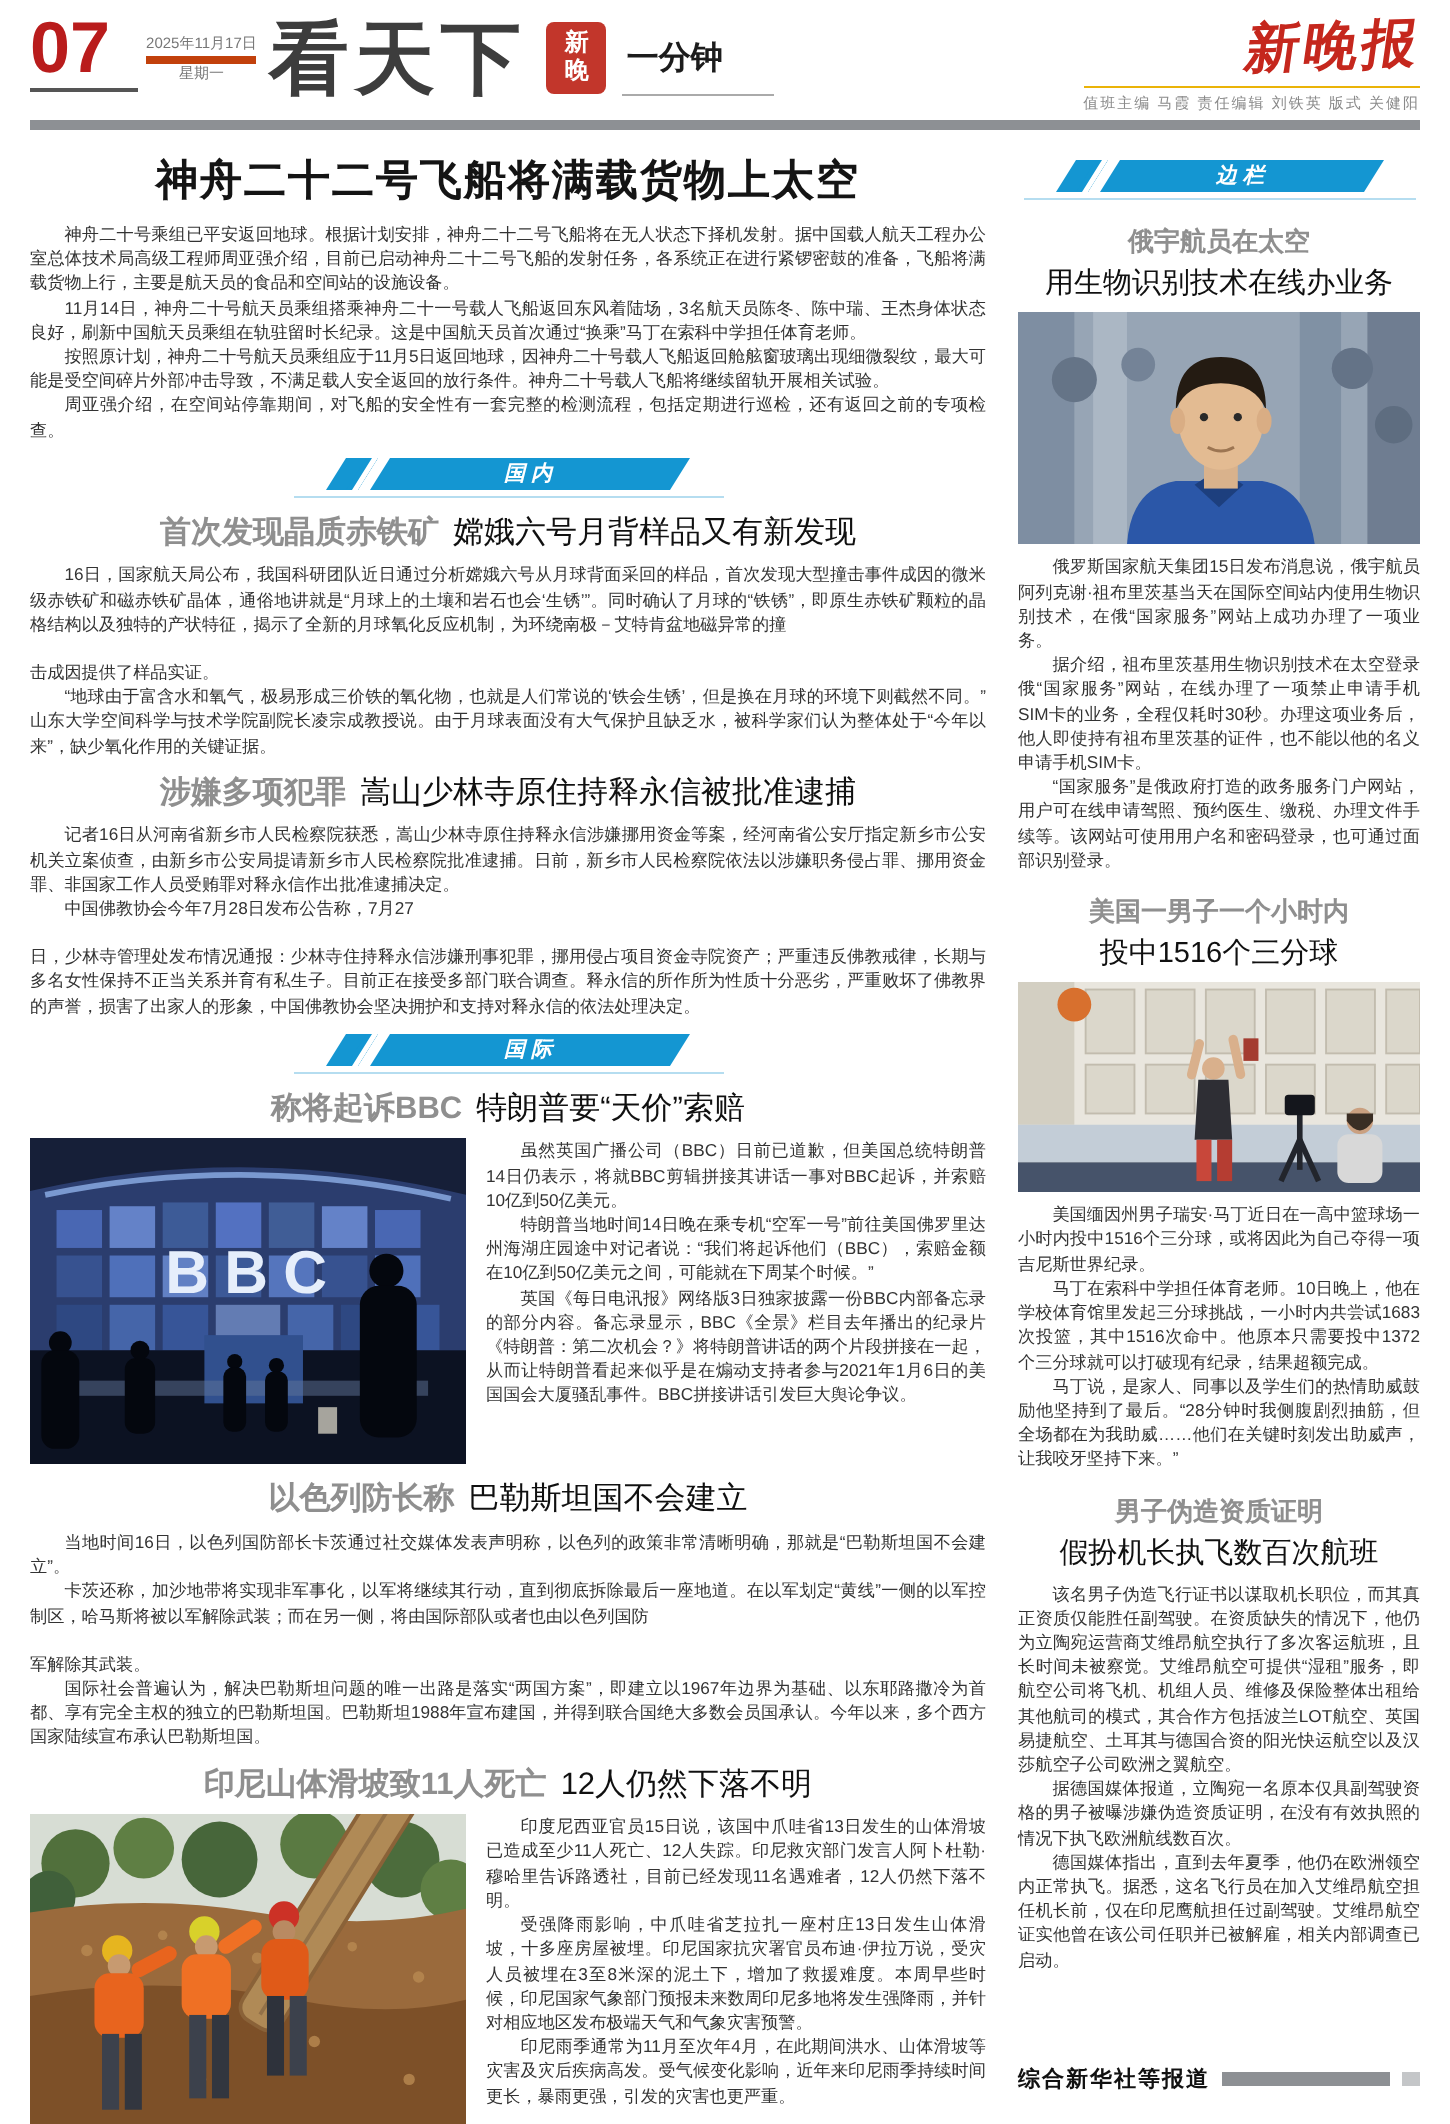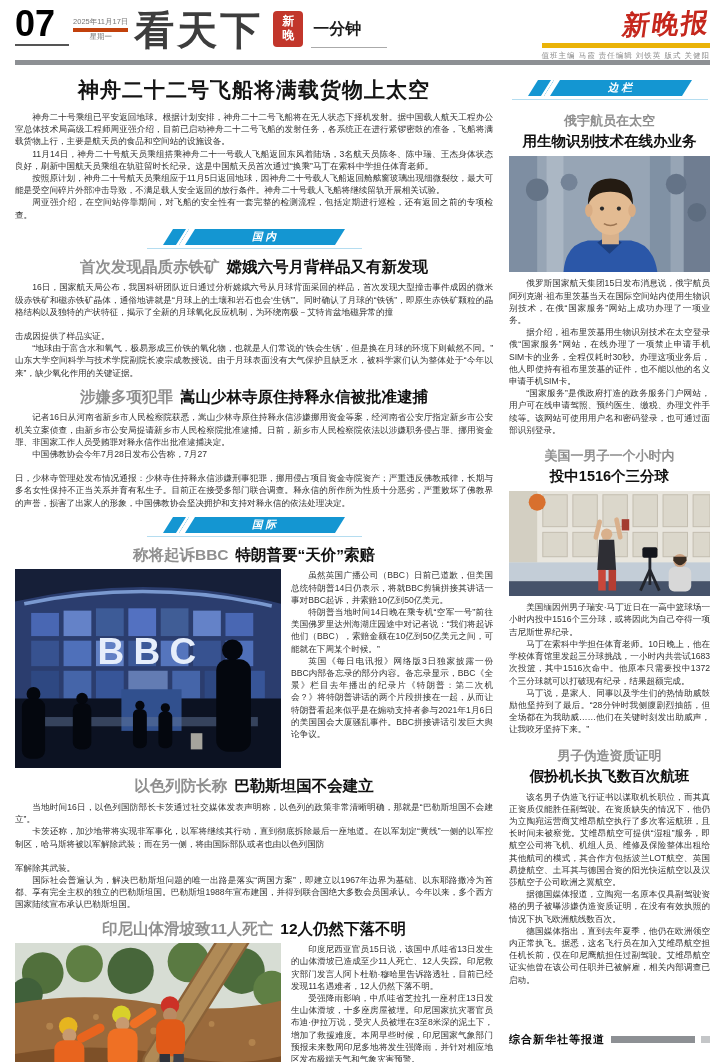--- a/index.html
+++ b/index.html
@@ -2,67 +2,67 @@
 <html lang="zh"><head>
 <meta charset="utf-8">
 <style>
   html,body{margin:0;padding:0;background:#e9e9e9;}
   .page{width:725px;height:1062px;margin:0 auto;background:#ffffff;overflow:hidden;
         font-family:"Liberation Sans","DejaVu Sans",sans-serif;color:#2b2b2b;position:relative;}
   .inner{padding:7px 15px 8px 15px;}
 
   
   .hdr{display:flex;align-items:flex-start;height:50px;}
-  .pageno{font-size:36px;font-weight:900;color:#000000;line-height:0.95;border-bottom:2px solid #555;padding:0 14px 3px 0;}
+  .pageno{font-size:36px;font-weight:900;color:#b91c1c;line-height:0.95;border-bottom:2px solid #555;padding:0 14px 3px 0;}
   .dateblk{font-size:7.5px;color:#777;text-align:center;margin:10px 6px 0 4px;line-height:1.3;}
   .dateblk .d1{border-bottom:4px solid #c2410c;padding-bottom:1px;display:block;}
   .kantianxia{font-size:40px;font-weight:900;color:#3d3d3d;letter-spacing:3px;line-height:46px;white-space:nowrap;}
   .seal{width:30px;height:36px;background:#c2362b;color:#fff;border-radius:4px;margin:4px 8px 0 10px;
         display:flex;flex-direction:column;align-items:center;justify-content:center;
         font-family:"DejaVu Serif",serif;font-size:12px;line-height:1.15;font-weight:bold;flex:none;}
   .yfz{font-size:16px;font-weight:900;color:#1c1c1c;margin-top:12px;border-bottom:1px solid #aaa;padding:0 26px 7px 2px;}
   .hdr-right{margin-left:auto;text-align:right;padding-top:2px;}
   .masthead{display:inline-block;color:#c5271d;font-family:"DejaVu Serif",serif;font-weight:bold;
             font-size:27px;transform:skewX(-10deg) rotate(-2deg);letter-spacing:2px;line-height:1.1;}
-  .staff{font-size:7.5px;color:#8a8a8a;border-top:5px solid #eab308;margin-top:4px;padding-top:3px;letter-spacing:1px;white-space:nowrap;}
+  .staff{font-size:7.5px;color:#8a8a8a;border-top:1px solid #eab308;margin-top:4px;padding-top:3px;letter-spacing:1px;white-space:nowrap;}
   .divider{height:5px;background:#8d9094;margin-top:3px;}
 
   
   .content{display:flex;gap:16px;margin-top:7px;height:975px;}
   .colL{width:478px;flex:none;}
   .colR{flex:1;display:flex;flex-direction:column;min-width:0;}
 
   
   .body p{margin:0;font-size:8.6px;line-height:1.42;text-align:justify;text-indent:2em;color:#333;}
   .cont p:first-child{text-indent:0;}
   .twocol{display:flex;gap:12px;flex-direction:column;}
   .twocol .tc{flex:1;min-width:0;}
 
   .lead-title{font-size:21px;font-weight:900;text-align:center;color:#141414;letter-spacing:1px;margin:4px 0 7px;}
   .art-head{text-align:center;margin:9px 0 5px;font-size:15.5px;line-height:1.2;white-space:nowrap;}
   .kicker{color:#8f8f8f;font-weight:700;margin-right:7px;}
-  .title{color:#101010;font-weight:700;}
+  .title{color:#101010;font-weight:400;}
   .side-head{text-align:center;margin:7px 0 5px;}
   .side-head .kicker{display:block;font-size:13px;margin:0 0 2px;}
   .side-head .title{display:block;font-size:14.5px;}
 
   
   .banner-wrap{width:215px;margin:8px auto 5px;border-bottom:1px solid #b5ddf0;padding-bottom:3px;
                display:flex;align-items:center;justify-content:center;gap:6px;}
   .chip{width:16px;height:16px;background:#1496d2;transform:skewX(-32deg);flex:none;
         box-shadow:inset -3px 0 0 #fff, inset -6px 0 0 #1496d2;}
   .bmain{width:150px;height:16px;background:#1496d2;transform:skewX(-32deg);
          display:flex;align-items:center;justify-content:center;}
   .bmain span{transform:skewX(32deg);color:#fff;font-size:10.5px;font-weight:bold;font-style:italic;letter-spacing:3px;}
 
   
   figure{margin:0;}
   .ph{display:block;width:100%;height:auto;}
   .rowfig{display:flex;gap:10px;align-items:flex-start;}
-  .figL{width:266px;flex:none;border-radius:21px;}
+  .figL{width:218px;flex:none;border-radius:21px;}
   .flexTxt{flex:1;min-width:0;}
   .sect{margin-bottom:4px;}
 
   
   .footer{margin-top:auto;display:flex;align-items:center;gap:6px;padding-top:8px;}
   .footer-label{font-size:11px;font-weight:900;color:#111;white-space:nowrap;letter-spacing:1px;}
   .footer-bar{flex:1;height:7px;background:#8d9094;}
   .footer-cap{width:9px;height:7px;background:#c4c6c8;flex:none;}
 </style>
 </head>

